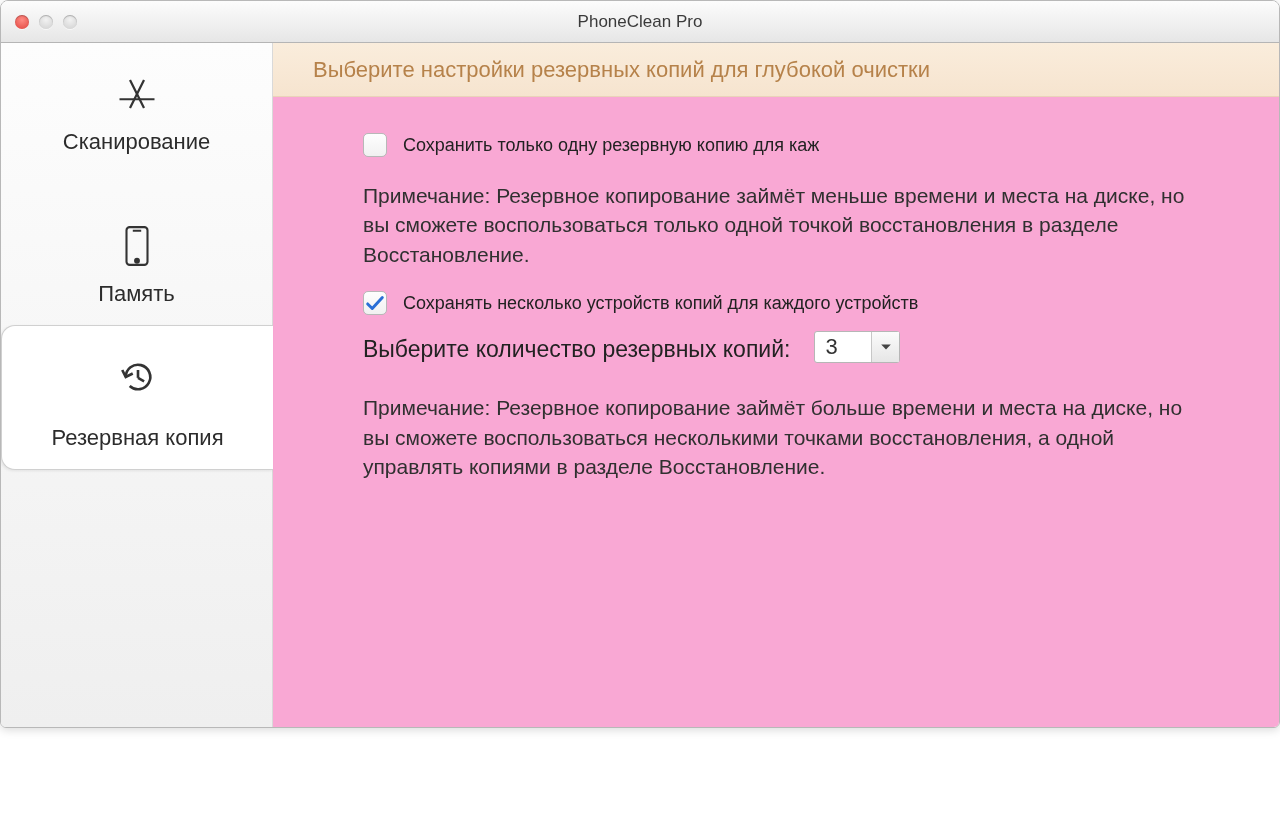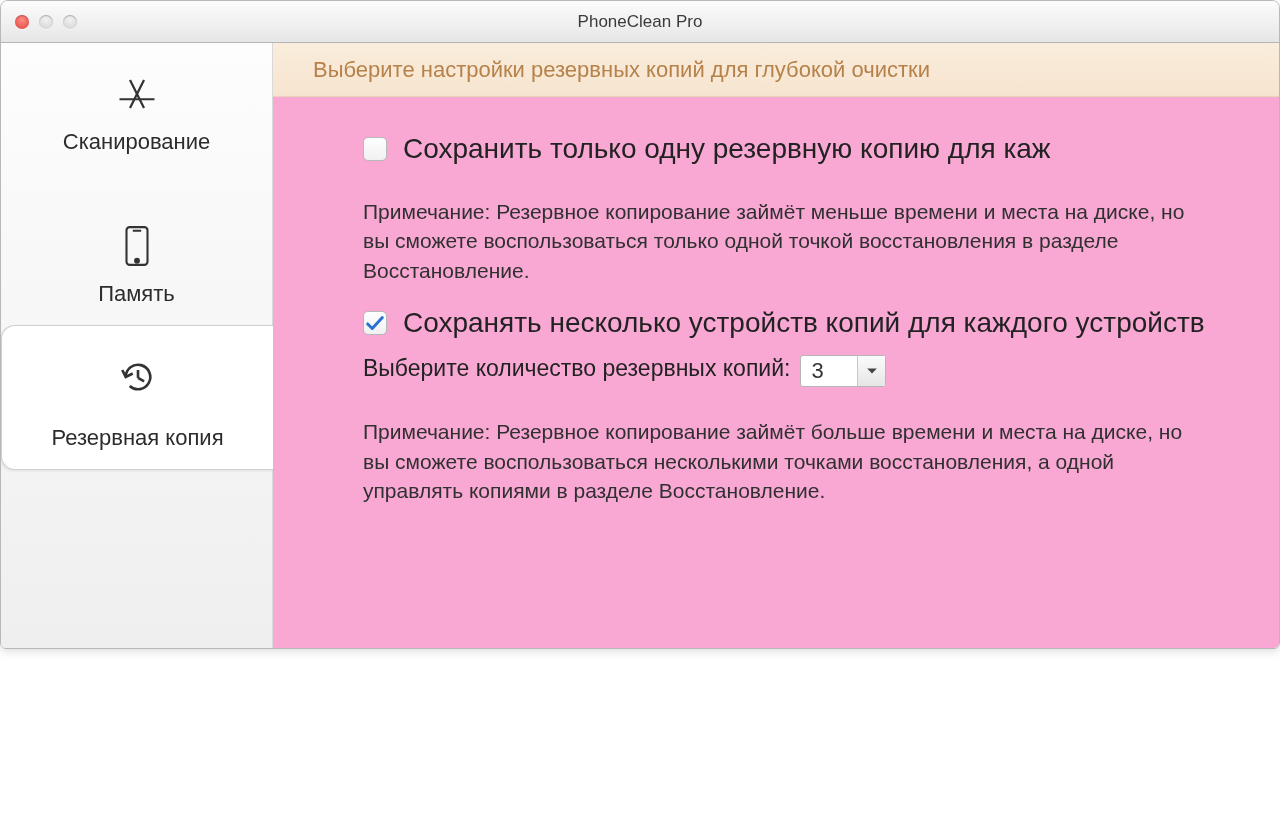--- a/index.html
+++ b/index.html
@@ -1,18 +1,18 @@
 <!DOCTYPE html>
 <html><head>
 <meta charset="utf-8">
 <style>
   * { box-sizing: border-box; margin: 0; padding: 0; }
   html, body { width: 1280px; height: 825px; font-family: "Lucida Grande","Helvetica Neue",Arial,sans-serif; background:#fff; overflow:hidden;}
   
-  .window { width:1280px; height:649px; display:flex; flex-direction:column; border:1px solid #b8b8b8; border-radius:8px 8px 6px 6px; box-shadow:0 2px 10px rgba(0,0,0,.15); overflow:hidden; }
+  .window { width:1280px; height:728px; display:flex; flex-direction:column; border:1px solid #b8b8b8; border-radius:8px 8px 6px 6px; box-shadow:0 2px 10px rgba(0,0,0,.15); overflow:hidden; }
   
   
   .titlebar { height:42px; background:linear-gradient(#fcfcfc,#e6e6e6); border-bottom:1px solid #b5b5b5; display:flex; align-items:center; position:relative; }
   .traffic { display:flex; gap:10px; margin-left:14px; }
   .tlight { width:14px; height:14px; border-radius:50%; box-shadow:0 1px 0 rgba(255,255,255,.6), inset 0 1px 1px rgba(0,0,0,.25);}
   .red { background:radial-gradient(circle at 50% 35%,#ff8b83,#e0443e);}
   .gray { background:radial-gradient(circle at 50% 35%,#f2f2f2,#cfcfcf);}
   .title { position:absolute; left:0; right:0; text-align:center; font-size:17px; color:#3a3a3a; }
   
   .body { flex:1; display:flex; min-height:0;}
@@ -25,25 +25,25 @@
   
   
   .content { flex:1; display:flex; flex-direction:column; min-width:0; background:#f9a8d4; overflow:hidden;}
   .banner { height:54px; background:linear-gradient(#faeddc,#f6e4cf); border-bottom:1px solid #ead3b9; display:flex; align-items:center; padding-left:40px; font-size:22px; color:#b6824a;}
   .pane { flex:1; padding:36px 30px 20px 90px; overflow:hidden; white-space:nowrap; }
   
   .opt-row { display:flex; align-items:center; gap:16px; }
   .check { width:24px; height:24px; border:1px solid #b8b8b8; border-radius:5px; background:linear-gradient(#fefefe,#f1f1f1); display:flex; align-items:center; justify-content:center; flex-shrink:0;}
   .check svg { width:22px; height:22px; display:none; }
   .check.checked svg { display:block; }
-  .opt-label { font-size:28px; color:#222; white-space:nowrap; overflow:hidden;}
+  .opt-label { font-size:18px; color:#222; white-space:nowrap; overflow:hidden;}
   
-  .note { font-size:21px; color:#303030; margin:32px 0 22px 0; white-space:normal; max-width:830px; line-height:1.4;}
+  .note { font-size:21px; color:#303030; margin:24px 0 22px 0; white-space:normal; max-width:830px; line-height:1.4;}
   
-  .qty-row { display:flex; align-items:flex-start; gap:10px; margin-top:16px; font-size:23px; color:#222;}
+  .qty-row { display:flex; align-items:flex-end; gap:24px; margin-top:16px; font-size:23px; color:#222;}
   .select { display:flex; align-items:stretch; border:1px solid #b6b6b6; border-radius:3px; background:#fff; height:32px;}
   .select-val { width:56px; display:flex; align-items:center; padding-left:10px; font-size:22px; color:#333;}
   .select-btn { width:28px; border-left:1px solid #c7c7c7; background:linear-gradient(#fbfbfb,#e6e6e6); display:flex; align-items:center; justify-content:center;}
   .select-btn svg { width:12px; height:12px; fill:#444;}
 </style>
 </head>
 <body>
 
 <div class="window">
 

